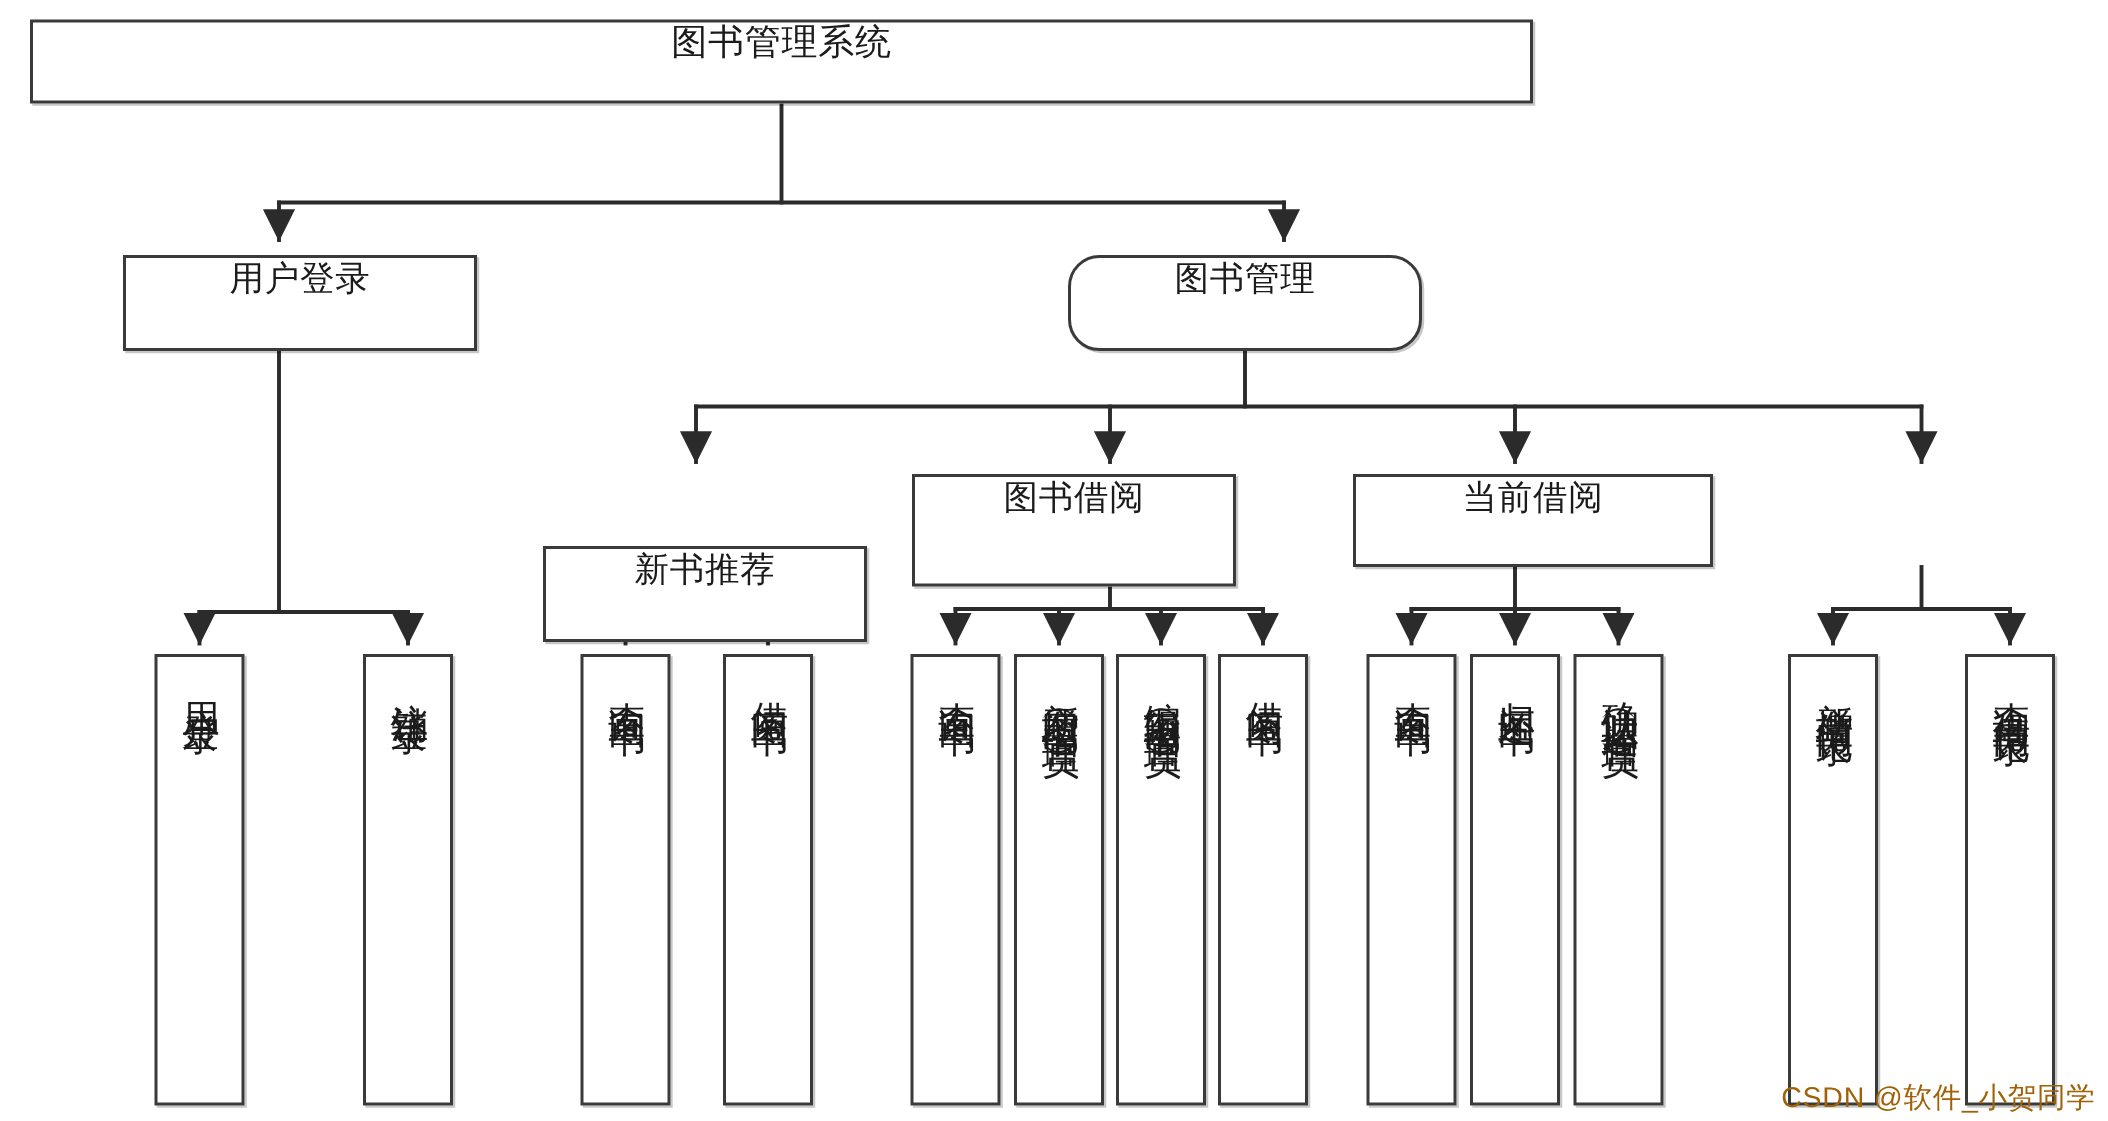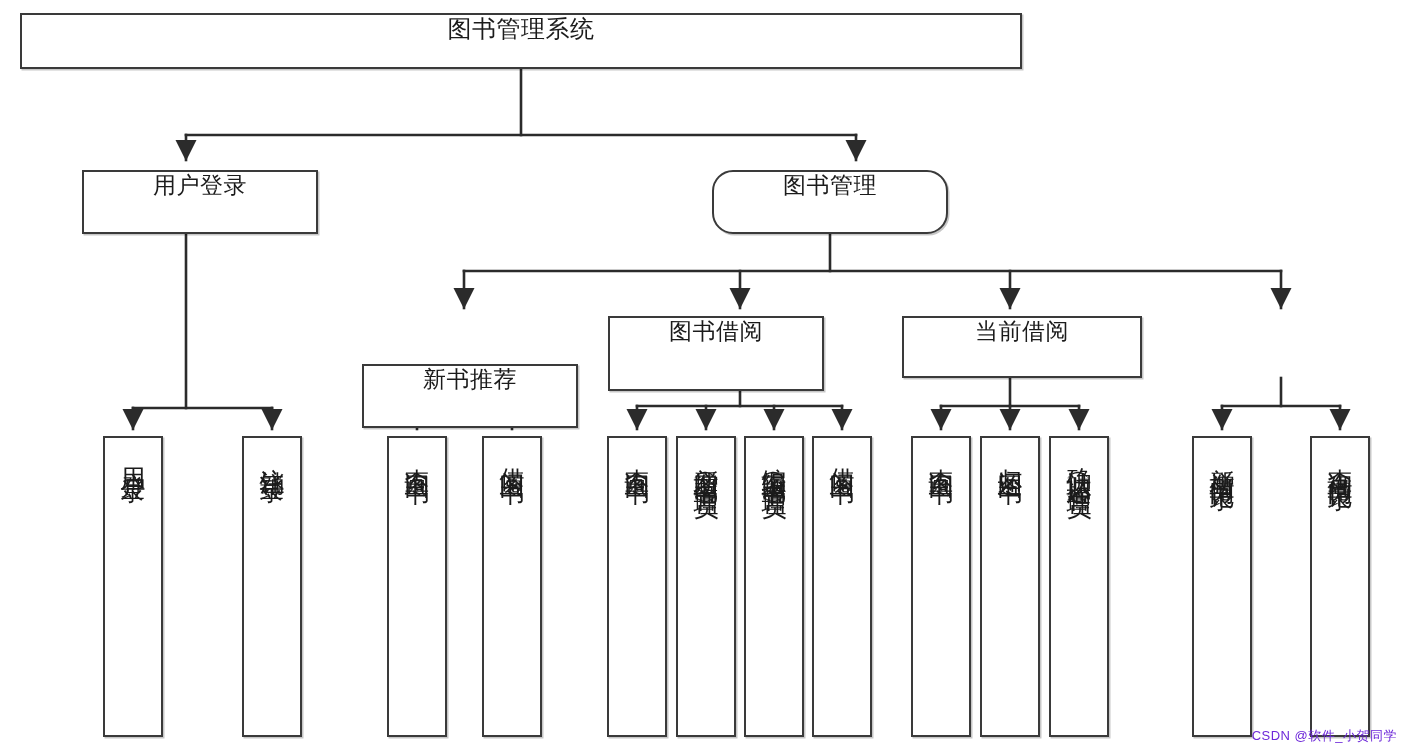--- a/index.html
+++ b/index.html
@@ -65,22 +65,22 @@
     letter-spacing: 4px;
     white-space: nowrap;
     text-align: start;
   }
 
   
   #watermark {
     position: absolute;
     right: 8px;
     bottom: 2px;
-    font-size: 13px;
-    color: #6d28d9;
+    font-size: 19px;
+    color: #a16207;
     letter-spacing: 0.5px;
     white-space: nowrap;
     pointer-events: none;
     text-align: right;
   }
 </style>
 </head>
 <body>
 
 <div id="diagram-root">

